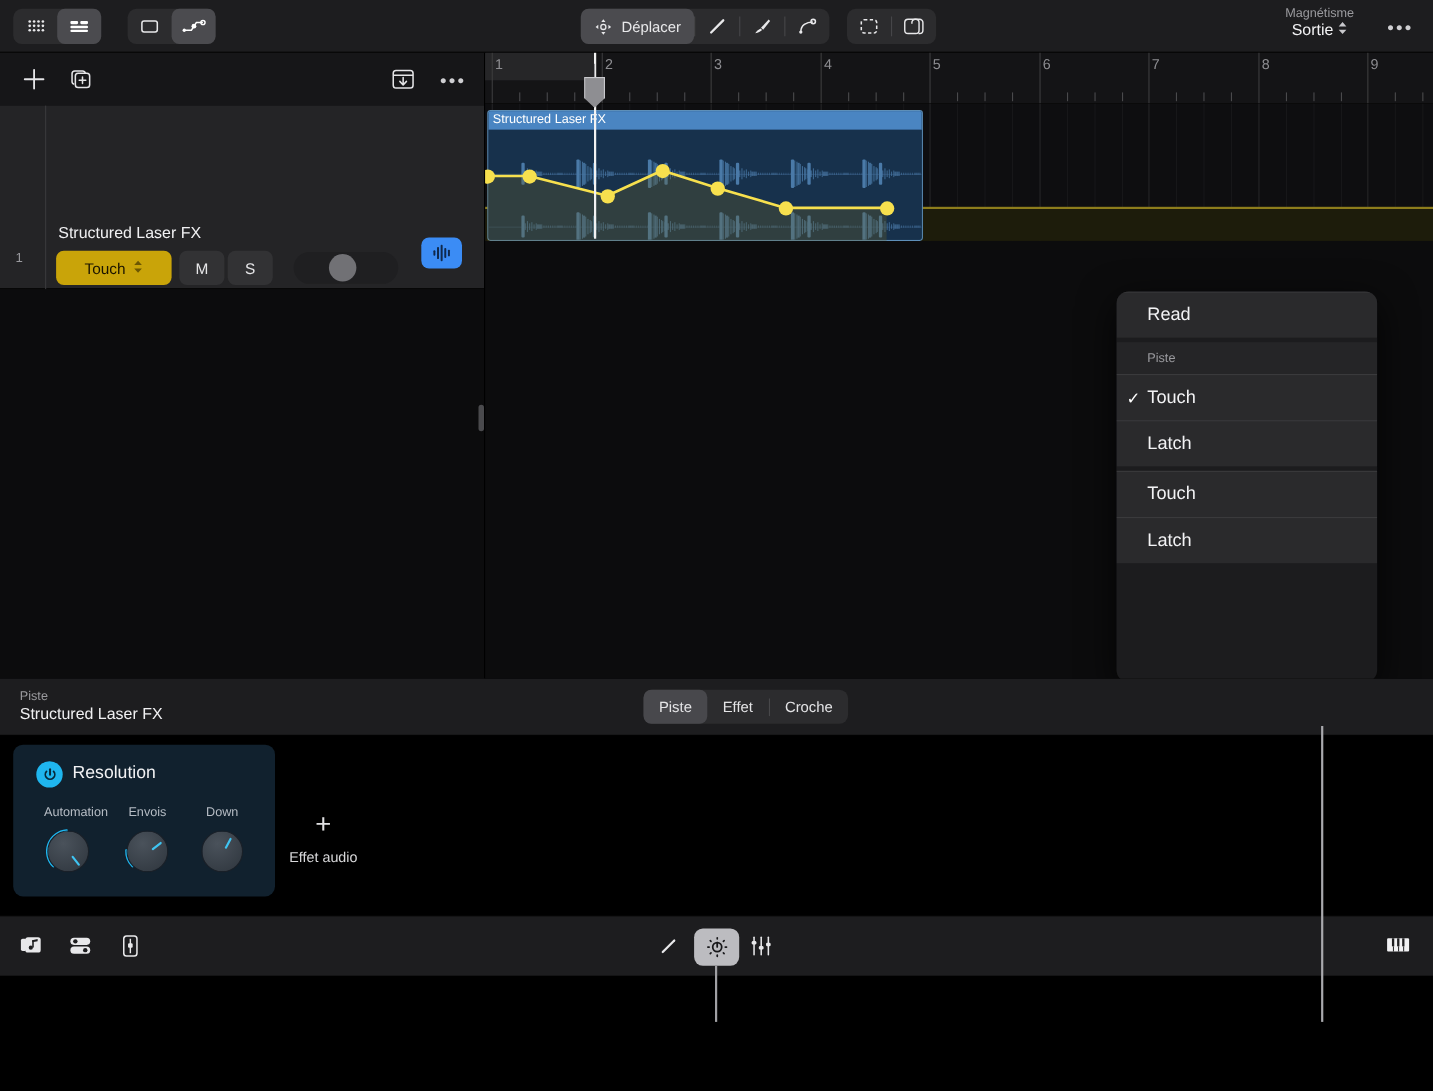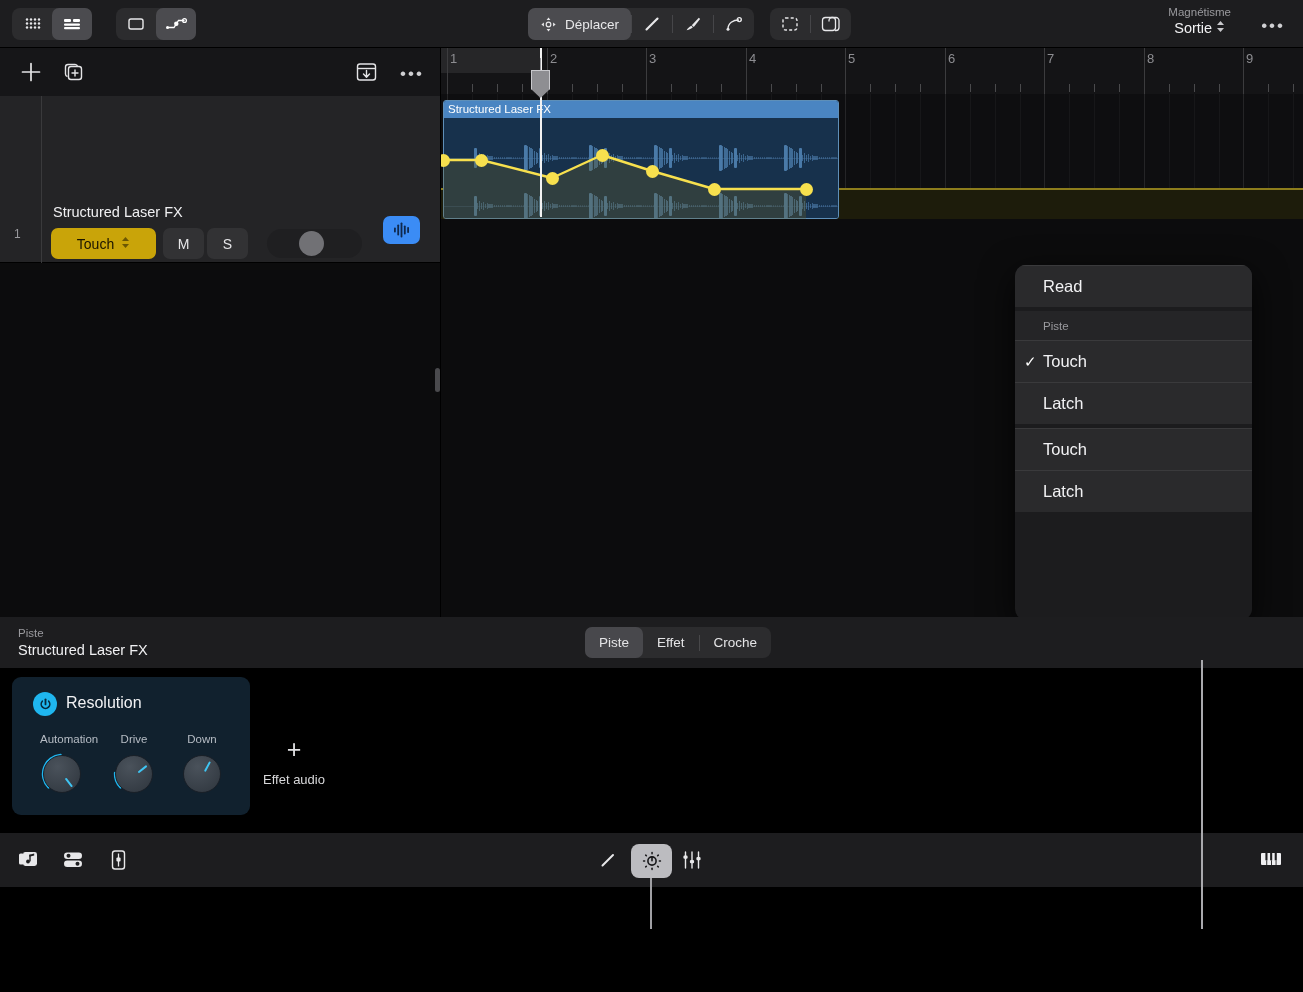--- a/index.html
+++ b/index.html
@@ -972,21 +972,21 @@
               <div style="position: relative; width: 44px; height: 44px;">
                 <svg width="44" height="44" viewBox="0 0 44 44" style="position: absolute; left: 0px; top: 0px;">
                   <path d="M 8.564971157455599 35.435028842544405 A 19 19 0 0 1 20.55556422827964 3.054984684583264" fill="none" stroke="#1fb6ef" stroke-width="2.4" stroke-linecap="round"></path>
                 </svg>
                 <div class="knob" style="position: absolute; left: 3px; top: 3px;">
                   <div style="position: absolute; left: 18px; top: 4px; width: 2px; height: 11px; background: rgb(63, 196, 242); border-radius: 1px; transform-origin: 1px 15px; transform: rotate(142deg);"></div>
                 </div>
               </div>
             </div>
             <div class="knob-wrap" style="left: 100px;">
-              <span class="knob-lbl">Drive</span>
+              <span class="knob-lbl">Envois</span>
               <div style="position: relative; width: 44px; height: 44px;">
                 <svg width="44" height="44" viewBox="0 0 44 44" style="position: absolute; left: 0px; top: 0px;">
                   <path d="M 8.564971157455599 35.435028842544405 A 19 19 0 0 1 3.0233359830014557 21.05860593482186" fill="none" stroke="#1fb6ef" stroke-width="2.4" stroke-linecap="round"></path>
                 </svg>
                 <div class="knob" style="position: absolute; left: 3px; top: 3px;">
                   <div style="position: absolute; left: 18px; top: 4px; width: 2px; height: 11px; background: rgb(63, 196, 242); border-radius: 1px; transform-origin: 1px 15px; transform: rotate(52deg);"></div>
                 </div>
               </div>
             </div>
             <div class="knob-wrap" style="left: 168px;">

